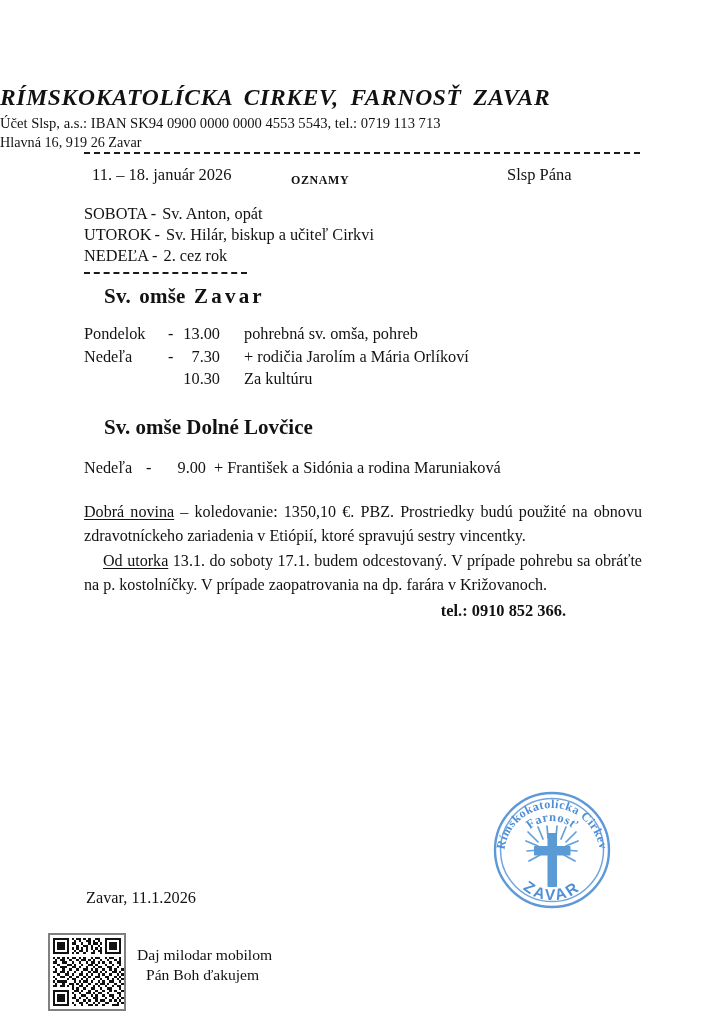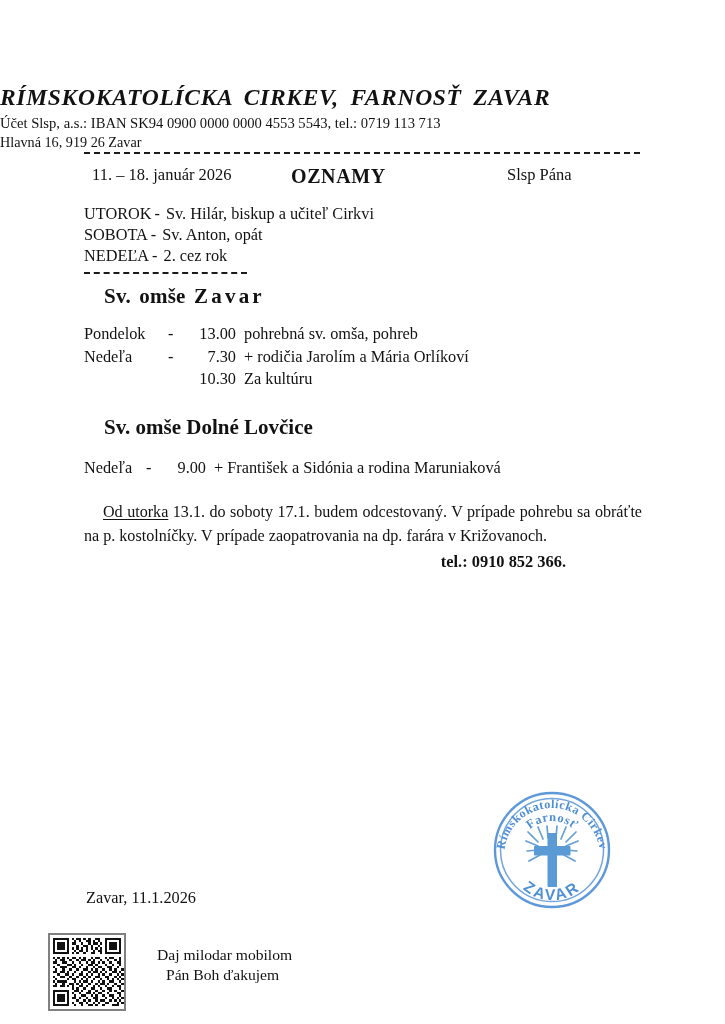--- a/index.html
+++ b/index.html
@@ -67,22 +67,22 @@
   
   .daterow {
     position: absolute;
     left: 84px; top: 165px;
     width: 556px;
     height: 24px;
     font-size: 16.5px;
   }
   .daterow .range { position: absolute; left: 0; top: 0; white-space: nowrap; margin-left: 8px; }
   .daterow .oznamy {
-    position: absolute; left: 207px; top: 0;
-    font-weight: 700; font-size: 20px; letter-spacing: 0.6px;
+    position: absolute; left: 207px; top: 8px;
+    font-weight: 700; font-size: 12px; letter-spacing: 0.6px;
     white-space: nowrap;
   }
   .daterow .feast { position: absolute; left: 423px; top: 0; white-space: nowrap; }
 
   
   .feastdays {
     position: absolute;
     left: 84px; top: 203px;
     font-size: 16.3px;
     line-height: 21px;
@@ -102,21 +102,21 @@
   .mass-heading.zavar { left: 104px; top: 284px; letter-spacing: 0.2px; word-spacing: 3px; }
   .mass-heading.zavar .spaced { letter-spacing: 3.2px; }
   .mass-heading.lovcice { left: 104px; top: 415px; }
 
   .mass-list { position: absolute; font-size: 16.3px; line-height: 22.5px; }
   .mass-list.zavar { left: 84px; top: 323px; }
   .mass-list.lovcice { left: 84px; top: 457px; }
   .mass-row { height: 22.5px; white-space: nowrap; position: relative; }
   .mass-day   { position: absolute; left: 0; top: 0; width: 84px; }
   .mass-dash  { position: absolute; left: 84px; top: 0; }
-  .mass-time  { position: absolute; left: 96px; top: 0; width: 56px; text-align: right; }
+  .mass-time  { position: absolute; left: 80px; top: 0; width: 56px; text-align: right; }
   .mass-intent{ position: absolute; left: 160px; top: 0; white-space: nowrap; }
   .mass-list.lovcice .mass-day { width: 62px; }
   .mass-list.lovcice .mass-dash { left: 62px; }
   .mass-list.lovcice .mass-time { left: 74px; width: 48px; }
   .mass-list.lovcice .mass-intent { left: 130px; }
 
   
   .body-block {
     position: absolute;
     left: 84px; top: 500px;
@@ -160,21 +160,20 @@
     left: 48px; top: 933px;
     width: 78px; height: 78px;
   }
   .qr-wrap svg { display: block; width: 78px; height: 78px; }
   .qr-caption {
     position: absolute;
     left: 137px; top: 945px;
     font-size: 15.6px;
     line-height: 19.6px;
     white-space: nowrap;
-    margin-left: 20px;
   }
   .qr-caption .l2 { padding-left: 9px; }
 </style>
 </head>
 <body>
 
 <div class="page">
 
   <div class="masthead">
     <div class="org-title">RÍMSKOKATOLÍCKA  CIRKEV, FARNOSŤ  ZAVAR</div>
@@ -185,24 +184,24 @@
   <div class="rule-long"></div>
 
   <div class="daterow">
     <span class="range">11. – 18. január 2026</span>
     <span class="oznamy">OZNAMY</span>
     <span class="feast">Slsp Pána</span>
   </div>
 
   <div class="feastdays">
     <div class="fd-row">
+      <span class="fd-day">SOBOTA</span><span class="fd-sep">-</span><span class="fd-text">Sv. Anton, opát</span>
+    </div>
+    <div class="fd-row">
       <span class="fd-day">UTOROK</span><span class="fd-sep">-</span><span class="fd-text">Sv. Hilár, biskup a učiteľ Cirkvi</span>
-    </div>
-    <div class="fd-row">
-      <span class="fd-day">SOBOTA</span><span class="fd-sep">-</span><span class="fd-text">Sv. Anton, opát</span>
     </div>
     <div class="fd-row">
       <span class="fd-day">NEDEĽA</span><span class="fd-sep">-</span><span class="fd-text">2. cez rok</span>
     </div>
   </div>
 
   <div class="rule-short"></div>
 
   <div class="mass-heading zavar">
     <span>Sv. omše </span><span class="spaced">Zavar</span>
@@ -236,20 +235,23 @@
       <span class="mass-day">Nedeľa</span>
       <span class="mass-dash">-</span>
       <span class="mass-time">9.00</span>
       <span class="mass-intent">+ František a Sidónia a rodina Maruniaková</span>
     </div>
   </div>
 
   <div class="body-block">
 
 
+    <p class="para justify">
+      <span class="lead">Dobrá novina</span><span> – koledovanie: 1350,10 €. PBZ. Prostriedky budú použité na obnovu zdravotníckeho zariadenia v Etiópií, ktoré spravujú sestry vincentky.</span>
+    </p>
 
 
     <p class="para justify indent">
       <span class="lead">Od utorka</span><span> 13.1. do soboty 17.1. budem odcestovaný. V prípade pohrebu sa obráťte na p. kostolníčky. V prípade zaopatrovania na dp. farára v Križovanoch.</span>
     </p>
 
     <div class="tel-line">tel.:  0910 852 366.</div>
   </div>
 
   <div class="stamp">

